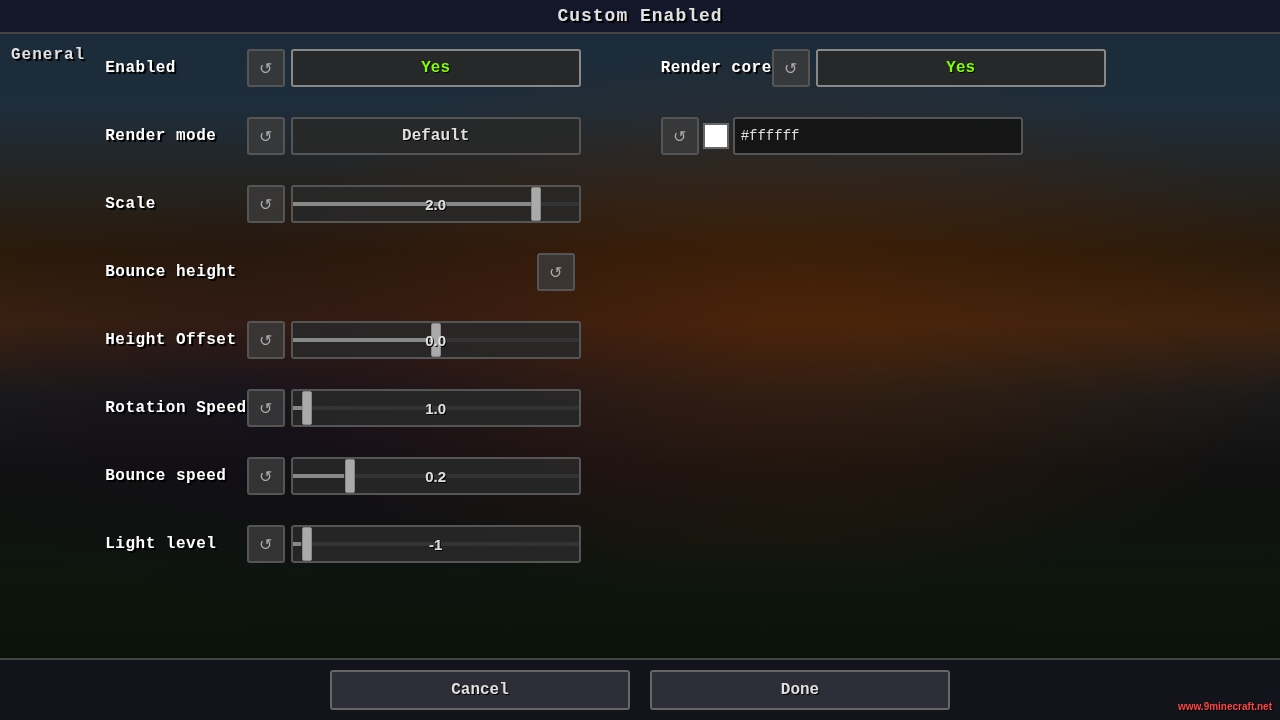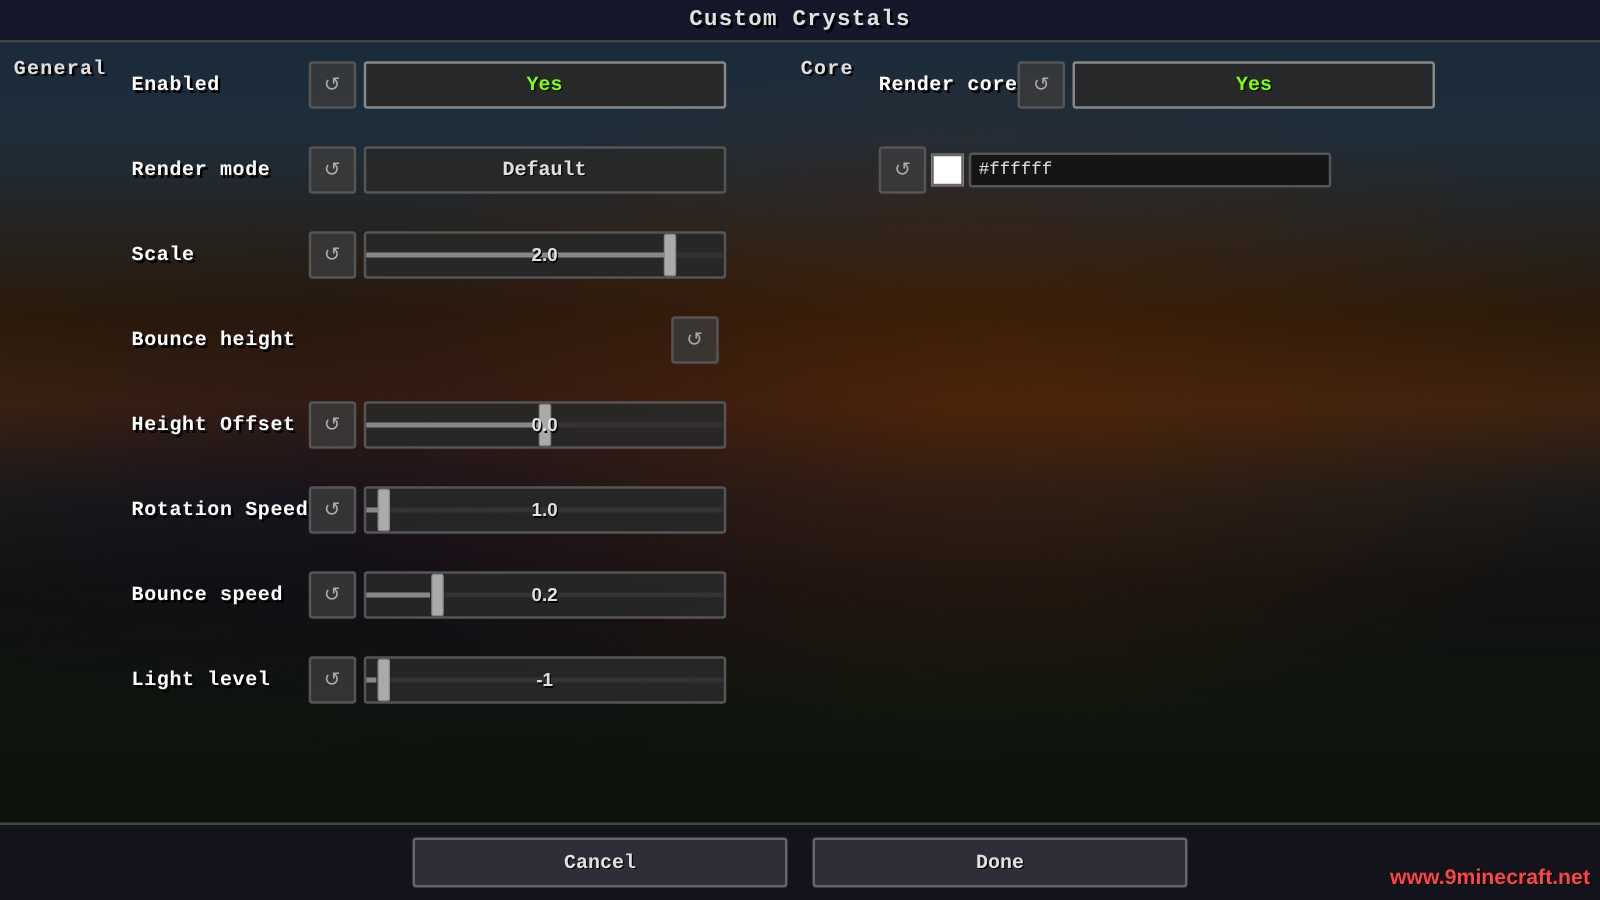--- a/index.html
+++ b/index.html
@@ -234,38 +234,38 @@
       font-weight: bold;
       text-shadow: 1px 1px 0 #000;
     }
 
     .watermark {
       position: absolute;
       bottom: 8px;
       right: 8px;
       color: #ff4444;
       font-family: Arial, sans-serif;
-      font-size: 17px;
+      font-size: 10px;
       font-weight: bold;
       z-index: 10;
       text-shadow: 1px 1px 0 #000;
     }
 
     .color-swatch {
       width: 26px;
       height: 26px;
       background: #ffffff;
       border: 2px solid #666;
       margin-right: 4px;
       flex-shrink: 0;
     }
 
     .color-input-container {
       width: 290px;
-      height: 28px;
+      height: 38px;
       display: flex;
       align-items: center;
       background: rgba(20,20,20,0.95);
       border: 2px solid #555;
       border-radius: 3px;
       padding: 0 6px;
       flex-shrink: 0;
     }
 
     .color-reset-swatch-row {
@@ -297,21 +297,21 @@
   </style>
 </head>
 <body>
 
 <div class="bg"></div>
 <div class="bg-overlay"></div>
 
 <div class="panel">
 
   <div class="title-bar">
-    <span class="title-text">Custom Crystals</span>
+    <span class="title-text">Custom Enabled</span>
   </div>
 
   <div class="content-area">
 
     <div class="section-header">
       <span class="section-label">General</span>
     </div>
 
     <div class="settings-list">
 
@@ -392,23 +392,20 @@
             <div class="slider-fill" style="width:3%"></div>
           </div>
           <div class="slider-thumb thumb-light"></div>
           <span class="slider-value">-1</span>
         </div>
       </div>
 
     </div>
 
     <div class="divider-section"></div>
-    <div class="section-header">
-      <span class="section-label">Core</span>
-    </div>
 
     <div class="settings-list">
 
       <div class="setting-row">
         <span class="setting-name">Render core</span>
         <button class="reset-btn">↺</button>
         <div class="value-btn yes-btn">
           <span class="value-btn-text">Yes</span>
         </div>
       </div>

